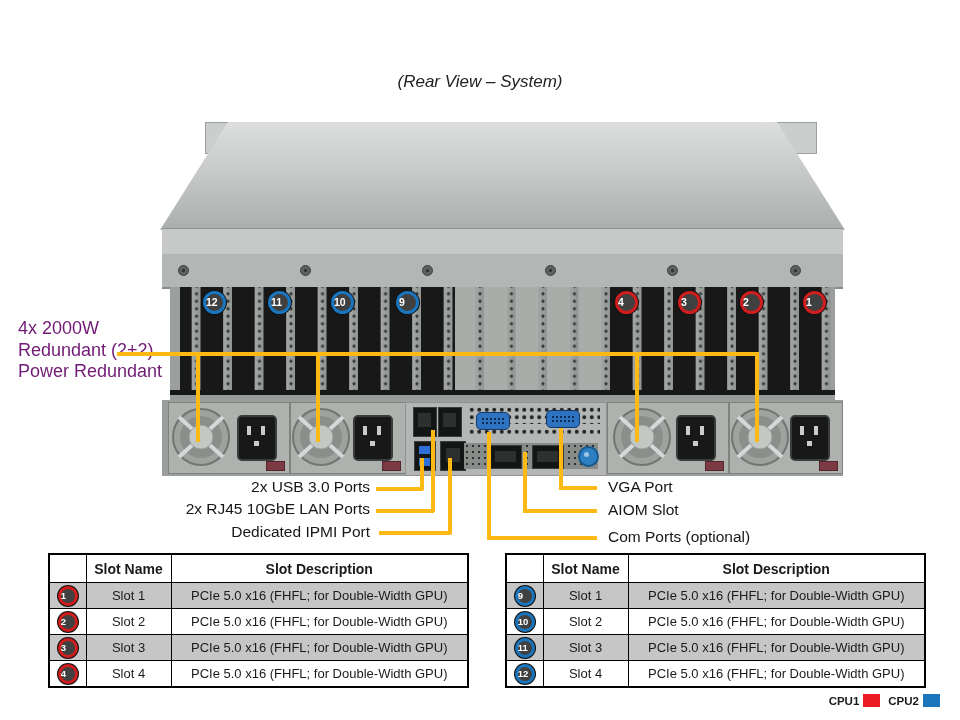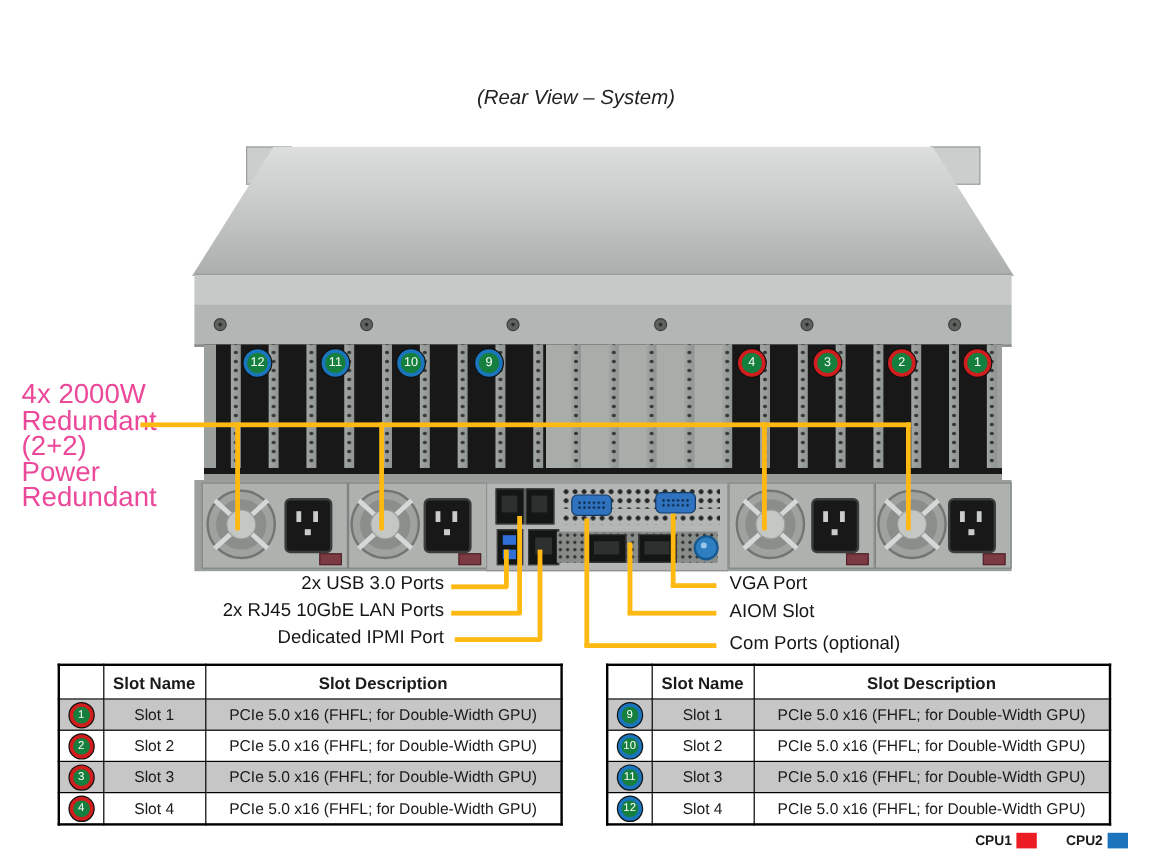--- a/index.html
+++ b/index.html
@@ -37,22 +37,22 @@
   .side-cap{top:0;width:10px;height:103px;background:#9ba09d;}
   .brackets{
     left:0;top:0;width:665px;height:103px;
     background-image:
       radial-gradient(circle 1.6px, #343836 1.3px, rgba(0,0,0,0) 1.8px),
       repeating-linear-gradient(90deg, rgba(0,0,0,0) 0px, rgba(0,0,0,0) 22px, #a2a7a4 22px, #8f9492 31px, rgba(0,0,0,0) 31px, rgba(0,0,0,0) 31.5px);
     background-size:31.5px 7.5px, 31.5px 100%;
     background-position:10.75px 3px, 0 0;
   }
   .badge{
-    width:17px;height:17px;border-radius:50%;background:#15803d;
-    color:#fff;font-weight:normal;font-size:10.5px;line-height:17px;text-align:center;
+    width:17px;height:17px;border-radius:50%;background:#404040;
+    color:#fff;font-weight:bold;font-size:10.5px;line-height:17px;text-align:left;
     box-shadow:0 0 0 1px #111;
   }
   .badge.red{border:3.5px solid #d01d1d;}
   .badge.blue{border:3.5px solid #1b75bc;}
   .chassis .badge{top:173px;}
 
   .psu-row{left:2px;top:282px;width:681px;height:76px;background:#9a9f9c;}
   .psu{position:absolute;top:2px;height:70px;background:#aeb2af;border:1px solid #7e8380;}
   .fan{position:absolute;top:4px;width:60px;height:60px;}
   .inlet{position:absolute;top:12px;right:12px;width:36px;height:42px;background:#171817;border-radius:5px;border:2px solid #3a3d3b;}
@@ -72,37 +72,37 @@
   .cage-grid{position:absolute;background:#878c89;background-image:radial-gradient(circle 1.3px,#2c2f2d 1.1px,rgba(0,0,0,0) 1.5px);background-size:6px 6px;}
   .thumbscrew{position:absolute;width:17px;height:17px;border-radius:50%;background:#2d7fc1;border:2px solid #175a92;}
   .thumbscrew::after{content:"";position:absolute;left:4px;top:4px;width:5px;height:5px;border-radius:50%;background:#9cc6e8;}
 
   
   .lead{background:#feb913;z-index:30;}
   .hl{height:3.5px;}
   .vl{width:3.5px;}
 
   
-  .psu-label{left:18px;top:318px;width:150px;font-size:23px;line-height:21.5px;color:#ec4899;}
+  .psu-label{left:18px;top:318px;width:150px;font-size:18px;line-height:21.5px;color:#701a75;}
   .co-left{width:370px;text-align:right;font-size:15.5px;color:#161616;}
   .co-right{left:608px;width:220px;text-align:left;font-size:15.5px;color:#161616;}
 
   
   table.slots{border-collapse:collapse;width:419px;table-layout:fixed;background:#fff;}
   table.slots col.c0{width:37px;} table.slots col.c1{width:85px;} table.slots col.c2{width:297px;}
   table.slots th,table.slots td{border:1px solid #000;text-align:center;vertical-align:middle;padding:0;}
   table.slots th{height:27px;font-size:14px;font-weight:bold;}
   table.slots td{height:25px;font-size:13px;}
   table.slots tbody tr:nth-child(odd) td{background:#c6c6c6;}
   table.slots{border:2px solid #000;}
   .tbadge-wrap{display:flex;align-items:center;justify-content:center;}
   table.slots .badge{position:relative;top:0;width:14px;height:14px;line-height:14px;font-size:9.5px;border-width:3px;}
 
   
-  .legend{right:20px;top:694px;display:flex;align-items:center;gap:24px;font-size:11.5px;font-weight:bold;}
+  .legend{right:20px;top:694px;display:flex;align-items:center;gap:8px;font-size:11.5px;font-weight:bold;}
   .sw{width:17px;height:13px;display:inline-block;}
   .sw-red{background:#ec1c24;}
   .sw-blue{background:#1c75bc;}
   .legend .item{display:flex;align-items:center;gap:4px;}
 </style>
 </head>
 <body>
 
 <div class="abs title">(Rear View – System)</div>
 

